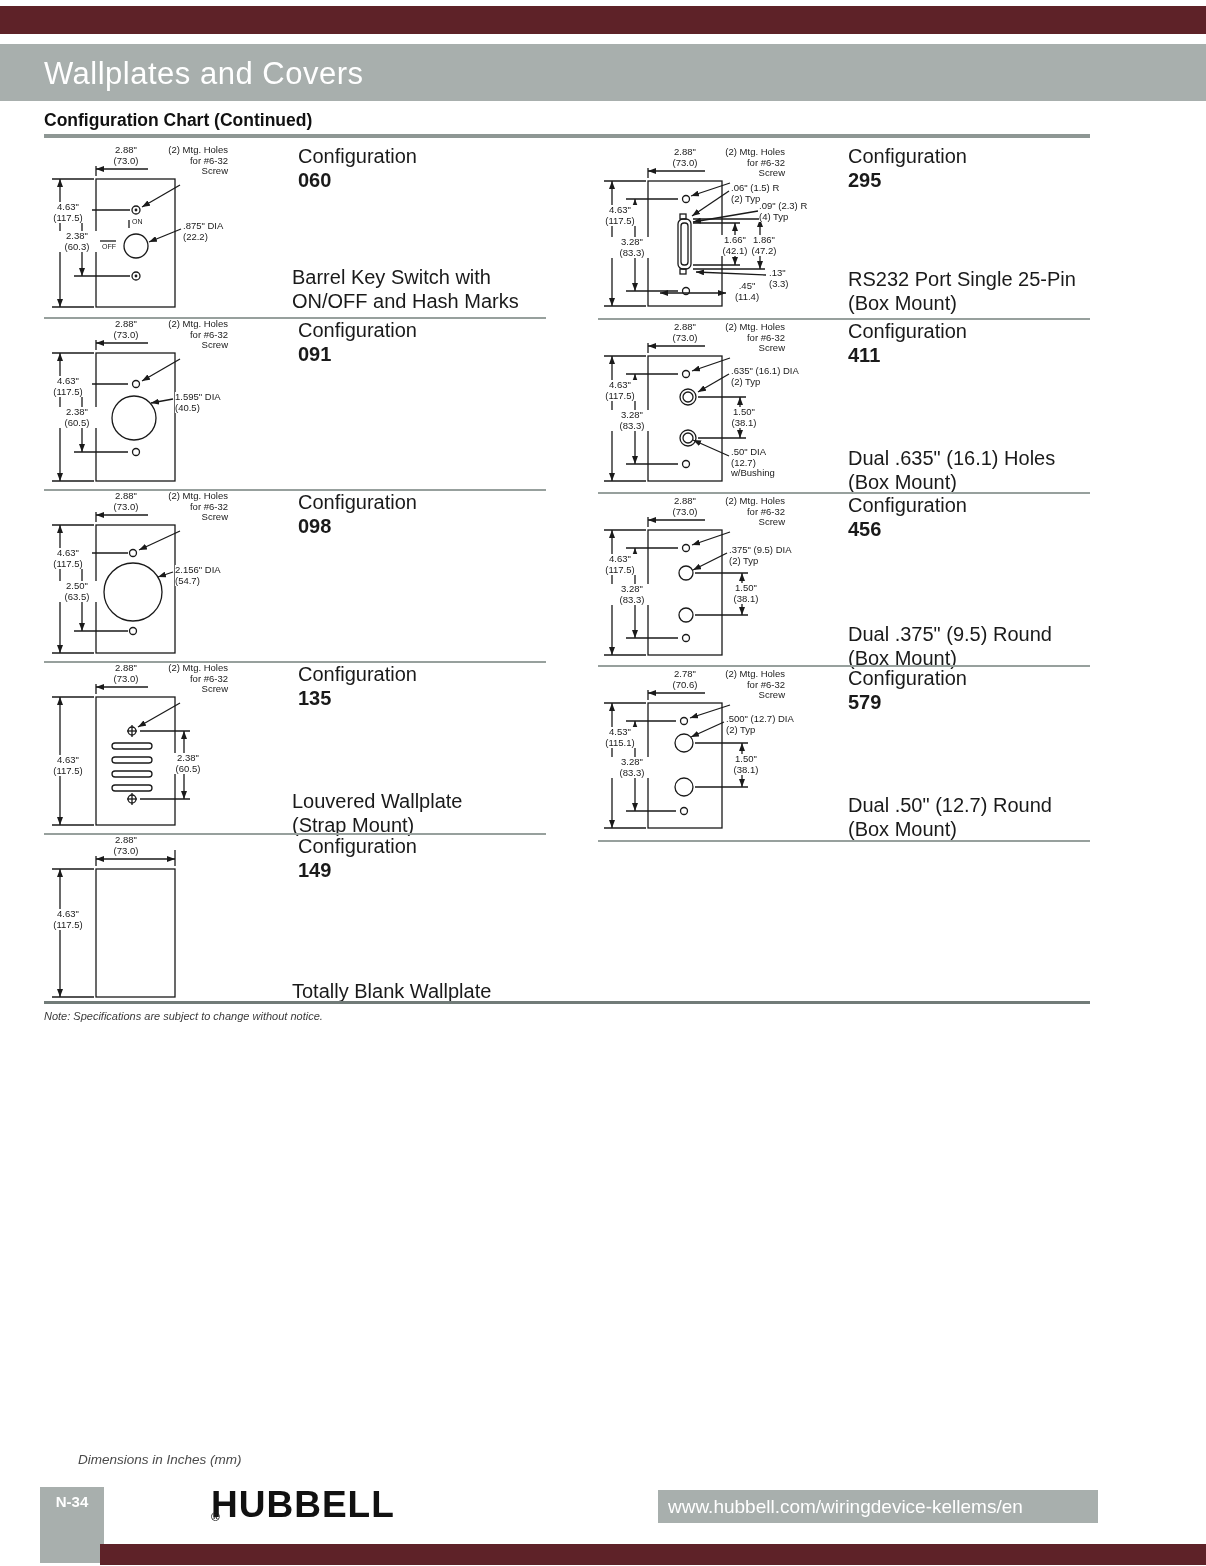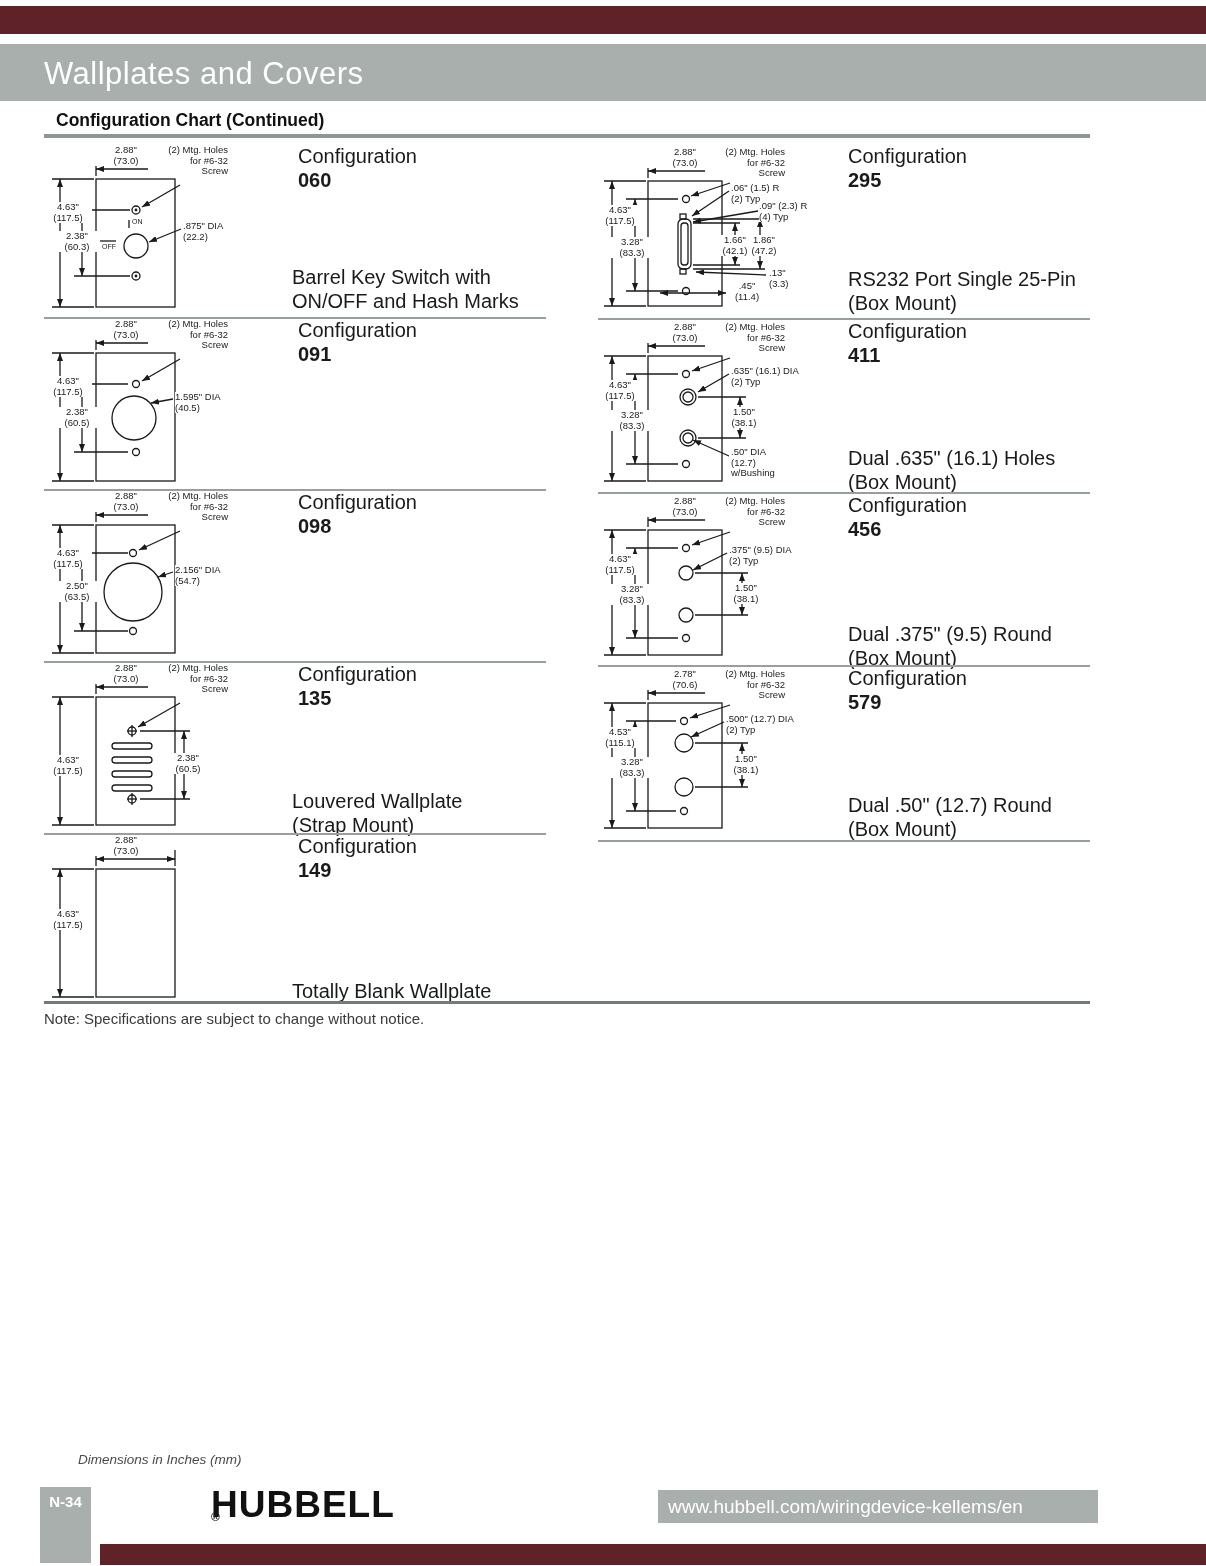--- a/index.html
+++ b/index.html
@@ -1,39 +1,39 @@
 <!DOCTYPE html>
 <html><head>
 <meta charset="utf-8">
 <style>
   html,body{margin:0;padding:0;background:#e8e8e8;}
   .page{position:relative;width:1206px;height:1566px;background:#ffffff;margin:0 auto;
         font-family:"Liberation Sans",sans-serif;color:#1a1a1a;overflow:hidden;}
   .accent-bar{position:absolute;background:#5e2228;}
   .band{position:absolute;left:0;top:44px;width:100%;height:57px;background:#a8afad;}
   .band-title{position:absolute;left:44px;top:12px;font-size:31px;font-weight:400;color:#ffffff;letter-spacing:.5px;}
-  .section-title{position:absolute;left:44px;top:110px;font-size:17.5px;font-weight:700;color:#111;margin-left:12px;}
+  .section-title{position:absolute;left:44px;top:110px;font-size:17.5px;font-weight:700;color:#111;}
   .rule{position:absolute;background:#8e9794;}
   .sep{position:absolute;height:2px;background:#97a09d;}
   .row{position:absolute;width:560px;height:173px;}
   .diag{position:absolute;left:0;top:0;width:250px;height:168px;overflow:visible;}
   svg.art{position:absolute;left:0;top:0;overflow:visible;}
   svg.art line,svg.art rect,svg.art circle{stroke:#1a1a1a;stroke-width:1.3;fill:none;}
   svg.art .fill{fill:#1a1a1a;stroke:none;}
   .lbl{position:absolute;font-size:9.5px;line-height:10.5px;white-space:pre-line;background:#fff;color:#1a1a1a;}
   .lbl.c{text-align:center;}
   .lbl.r{text-align:right;}
   .tiny{position:absolute;font-size:7px;line-height:8px;color:#1a1a1a;background:#fff;}
   .cfgname{position:absolute;left:254px;top:0;font-size:20px;}
   .cfgnum{position:absolute;left:254px;top:24px;font-size:20px;font-weight:700;}
   .desc{position:absolute;left:248px;font-size:20px;line-height:24px;white-space:pre-line;}
   .row.rcol .cfgname,.row.rcol .cfgnum,.row.rcol .desc{left:250px;}
-  .note{position:absolute;left:44px;top:1010px;font-size:15px;color:#3a3a3a;}
+  .note{position:absolute;left:44px;top:1010px;font-style:italic;font-size:11px;color:#3a3a3a;}
   .dims-note{position:absolute;left:78px;top:1452px;font-style:italic;font-size:13.5px;color:#4a4a4a;}
-  .pagenum-tab{position:absolute;left:40px;top:1487px;width:51px;height:76px;background:#a8afad;
+  .pagenum-tab{position:absolute;left:40px;top:1487px;width:64px;height:76px;background:#a8afad;
                color:#fff;font-weight:700;font-size:15px;text-align:center;padding-top:6px;box-sizing:border-box;}
   .brand{position:absolute;left:196px;top:1484px;display:flex;align-items:baseline;flex-direction:column;}
   .brand-main{font-size:37px;font-weight:700;letter-spacing:1px;color:#111;}
   .brand-reg{font-size:12px;vertical-align:super;position:relative;top:-16px;font-weight:700;}
   .brand-sub{font-size:21px;font-weight:700;margin-left:15px;color:#111;}
   .url-bar{position:absolute;left:658px;top:1490px;width:440px;height:33px;background:#a8afad;}
   .url-bar span{display:block;color:#ffffff;font-size:19px;line-height:33px;padding-left:10px;}
 </style>
 </head>
 <body>

